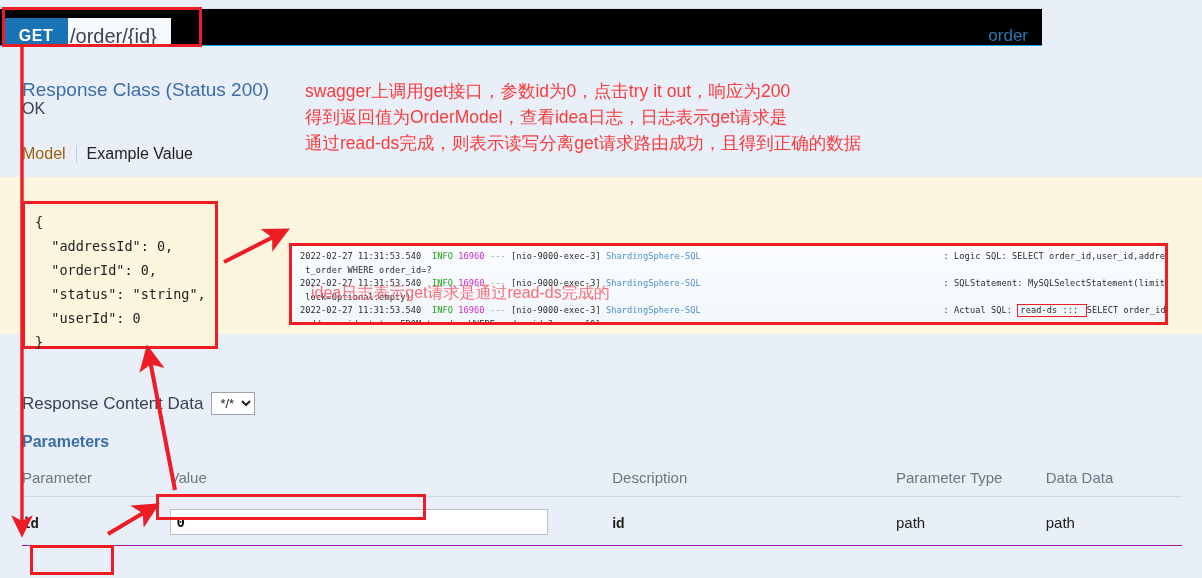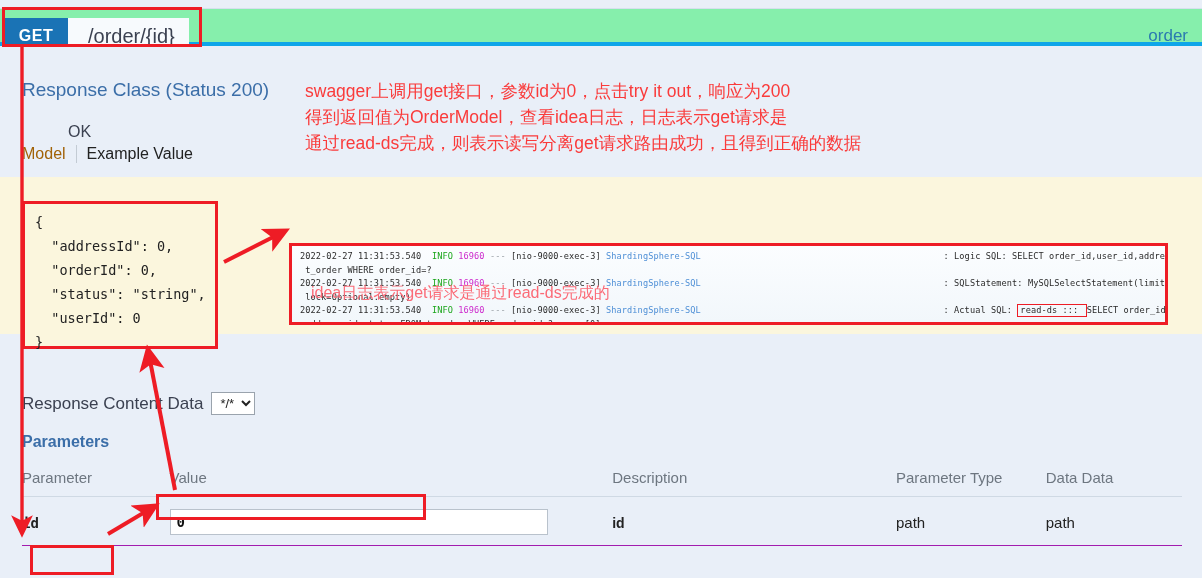--- a/index.html
+++ b/index.html
@@ -8,52 +8,52 @@
     width:1202px; height:578px;
     background:#e9eff8;
     font-family:"Liberation Sans", sans-serif;
     position:relative;
     overflow:hidden;
     color:#3b4151;
   }
 
   
   #opblock-header{
-    position:absolute; left:0; top:8px; width:1202px; height:38px;
-    background:#86efac; border-top:1px solid #d6e0ee; border-bottom:4px solid #0ea5e9;
+    position:absolute; left:0; top:8px; width:1042px; height:38px;
+    background:#000000; border-top:1px solid #d6e0ee; border-bottom:1px solid #0ea5e9;
   }
   #method-badge{
     position:absolute; left:4px; top:9px; width:64px; height:36px;
     background:#1a73b5; color:#fff;
     font-size:16px; font-weight:bold; letter-spacing:.5px;
     display:flex; align-items:center; justify-content:center;
   }
   #endpoint-path{
     position:absolute; left:68px; top:9px; height:36px;
-    display:flex; align-items:center; padding-left:20px; padding-right:14px;
+    display:flex; align-items:center; padding-left:2px; padding-right:14px;
     background:#f7fafd;
     font-size:20px; color:#3b4151;
   }
   #tag-link{
     position:absolute; right:14px; top:9px; height:36px;
     display:flex; align-items:center;
     font-size:17px; color:#2a7ab0;
   }
 
   
   #content{
     position:absolute; left:0; top:47px; width:1202px; height:379px;
     background:#e9eff8;
   }
 
   .sec-title{
     position:absolute; font-size:19px; color:#3b6ea8;
   }
   #response-class-title{ left:22px; top:32px; }
-  #ok-text{ position:absolute; left:22px; top:76px; font-size:16px; color:#3b4151;padding-left:46px; }
+  #ok-text{ position:absolute; left:22px; top:53px; font-size:16px; color:#3b4151; }
 
   #model-tabs{ position:absolute; left:22px; top:98px; display:flex; align-items:center; font-size:16px; }
   #model-tab{ color:#a16207; padding-right:10px; }
   #tab-divider{ width:1px; height:18px; background:#c3cbd4; }
   #example-tab{ color:#222; padding-left:10px; }
 
   
   #response-body-bg{
     position:absolute; left:0; top:130px; width:1202px; height:157px;
     background:#fbf6dd;

